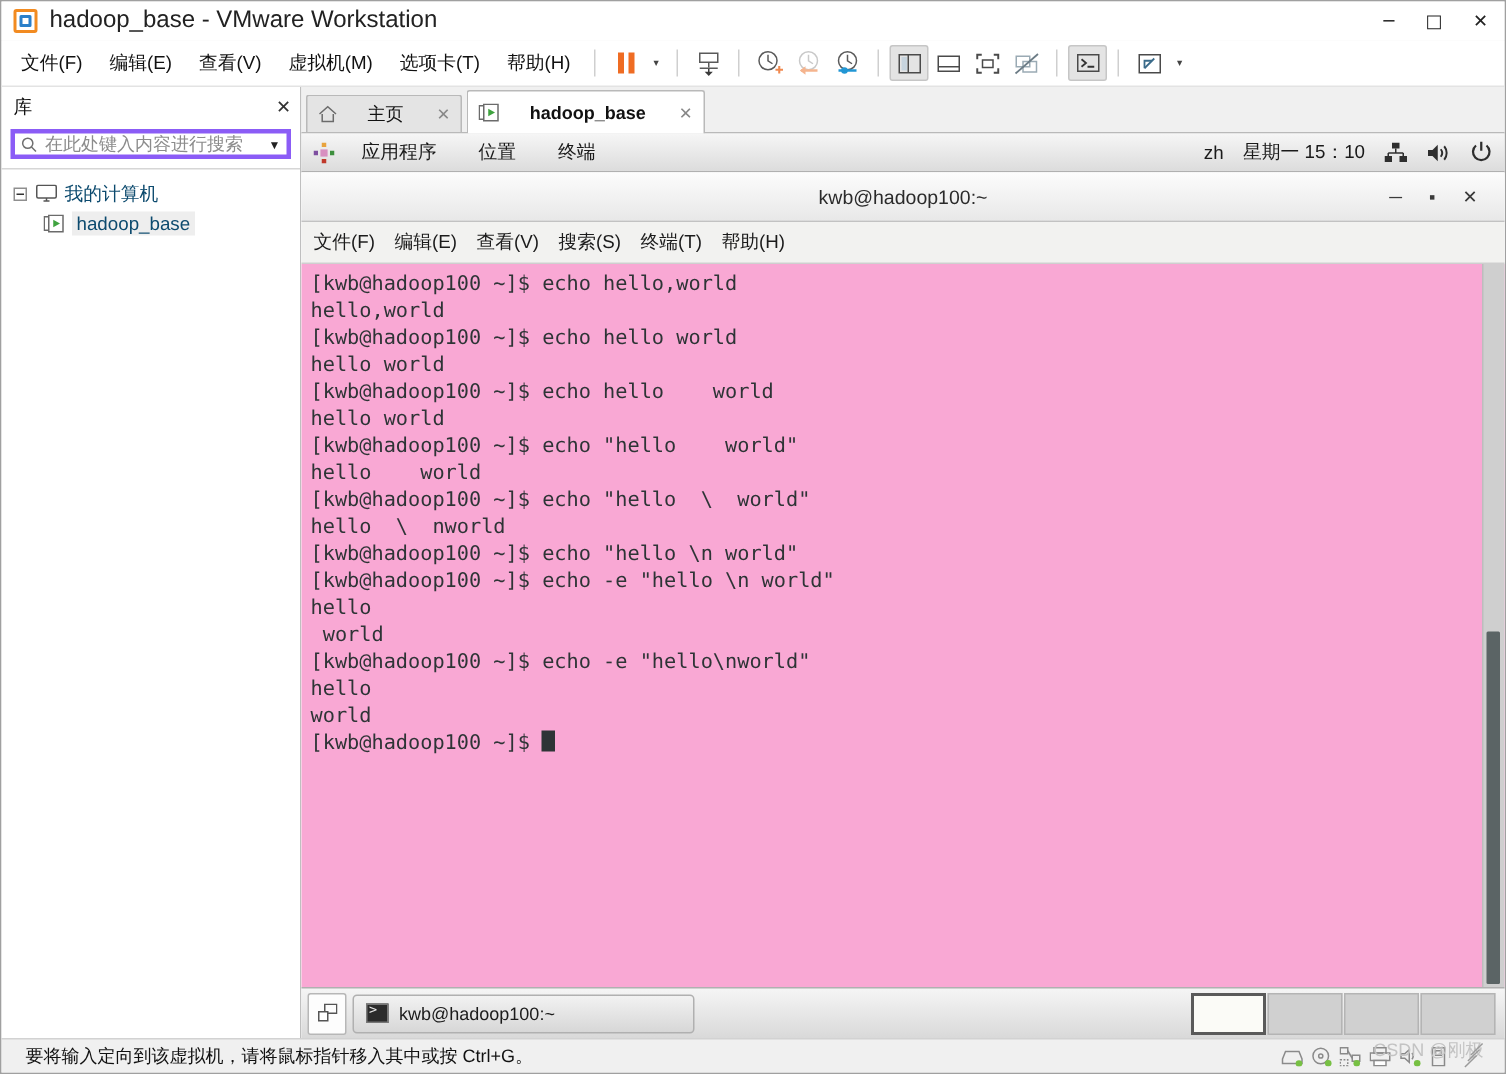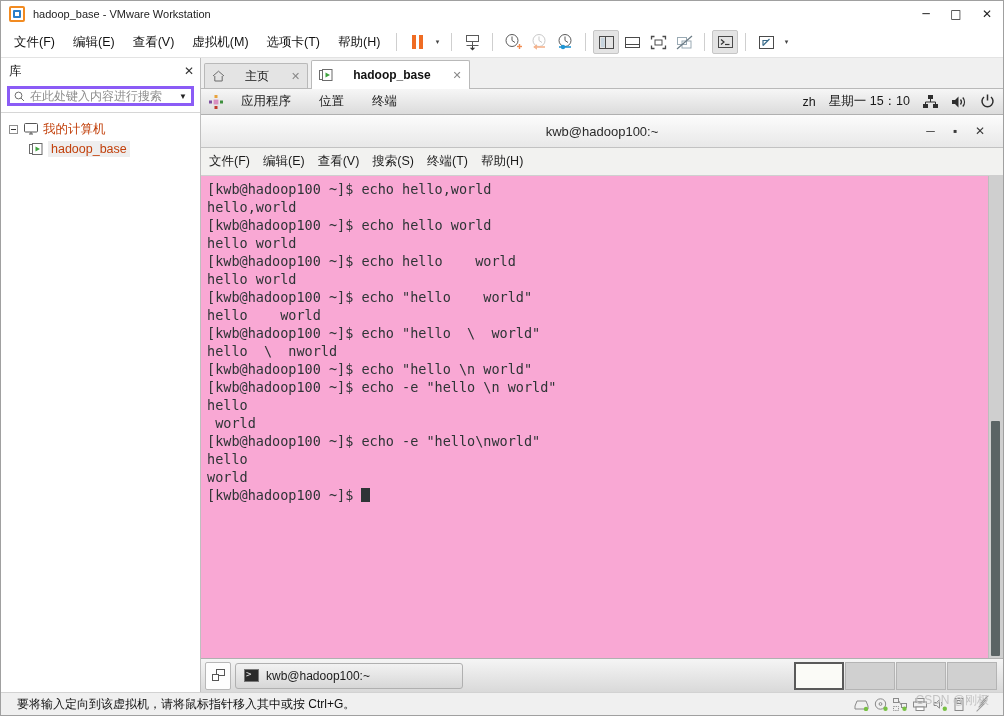--- a/index.html
+++ b/index.html
@@ -12,21 +12,21 @@
   }
   .app{position:relative;width:1004px;height:716px;box-sizing:border-box;
        border:1px solid #a0a0a0;background:#f0f0f0;display:flex;flex-direction:column;}
 
   
   .titlebar{height:26px;background:#ffffff;display:flex;align-items:center;flex:0 0 auto;}
   .title-icon{width:16px;height:16px;margin-left:8px;margin-right:8px;position:relative;flex:0 0 auto;}
   .title-icon i{position:absolute;box-sizing:border-box;}
   .ti-out{left:0;top:0;width:16px;height:16px;border:2px solid #f28b21;border-radius:2px;}
   .ti-in{left:4px;top:4px;width:8px;height:8px;border:2px solid #2a7fc9;border-radius:1px;}
-  .title-text{font-size:11px;color:#222;white-space:nowrap;}
+  .title-text{font-size:16px;color:#222;white-space:nowrap;}
   .win-btns{margin-left:auto;display:flex;height:26px;}
   .win-btn{width:30px;height:26px;display:flex;align-items:center;justify-content:center;
            font-size:12px;color:#222;font-family:"DejaVu Sans",sans-serif;}
   .win-btn.close{width:32px;}
 
   
   .menubar{height:30px;background:#ffffff;display:flex;align-items:center;flex:0 0 auto;
            border-bottom:1px solid #e3e3e3;padding-left:4px;}
   .menu-item{padding:4px 9px;font-size:12.5px;color:#111;white-space:nowrap;}
   .tb-sep{width:1px;height:18px;background:#cfcfcf;margin:0 7px;flex:0 0 auto;}
@@ -56,21 +56,21 @@
   .lib-search{height:20px;border:3px solid #8b5cf6;background:#fff;display:flex;align-items:center;
               padding:0 4px;box-sizing:border-box;}
   .lib-search .ph{font-size:12px;color:#8c8c8c;margin-left:5px;white-space:nowrap;overflow:hidden;}
   .lib-search .dd{margin-left:auto;font-size:8px;color:#222;}
   .lib-tree{flex:1 1 auto;border-top:1px solid #d6d6d6;padding-top:6px;overflow:hidden;}
   .tree-row{display:flex;align-items:center;height:20px;padding-left:8px;white-space:nowrap;}
   .tree-row.child{padding-left:28px;}
   .expander{width:9px;height:9px;border:1px solid #8f8f8f;background:#fff;position:relative;
             margin-right:6px;flex:0 0 auto;box-sizing:border-box;}
   .expander:before{content:"";position:absolute;left:1px;top:3px;width:5px;height:1px;background:#333;}
-  .tree-label{font-size:12.5px;color:#c2410c;margin-left:5px;}
+  .tree-label{font-size:12.5px;color:#0c4a6e;margin-left:5px;}
   .tree-label.sel{background:#eeeeee;padding:1px 3px;}
 
   
   .vmpane{flex:1 1 auto;display:flex;flex-direction:column;min-width:0;background:#f4f4f4;}
   .tabstrip{height:30px;background:#f0f0f0;display:flex;align-items:flex-end;flex:0 0 auto;
             border-bottom:1px solid #b9b9b9;}
   .tab{height:25px;display:flex;align-items:center;padding:0 7px;margin-left:3px;box-sizing:border-box;
        border:1px solid #b9b9b9;border-bottom:none;background:#e4e4e4;border-radius:2px 2px 0 0;gap:20px;justify-content:center;}
   .tab.active{background:#ffffff;height:29px;position:relative;top:1px;}
   .tab-label{font-size:12px;color:#111;white-space:nowrap;}

